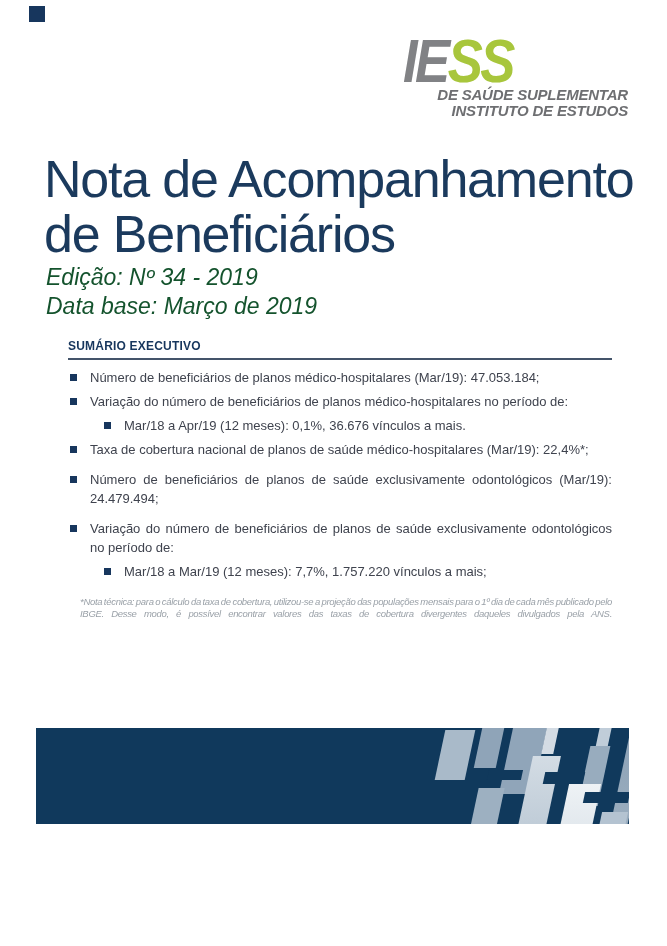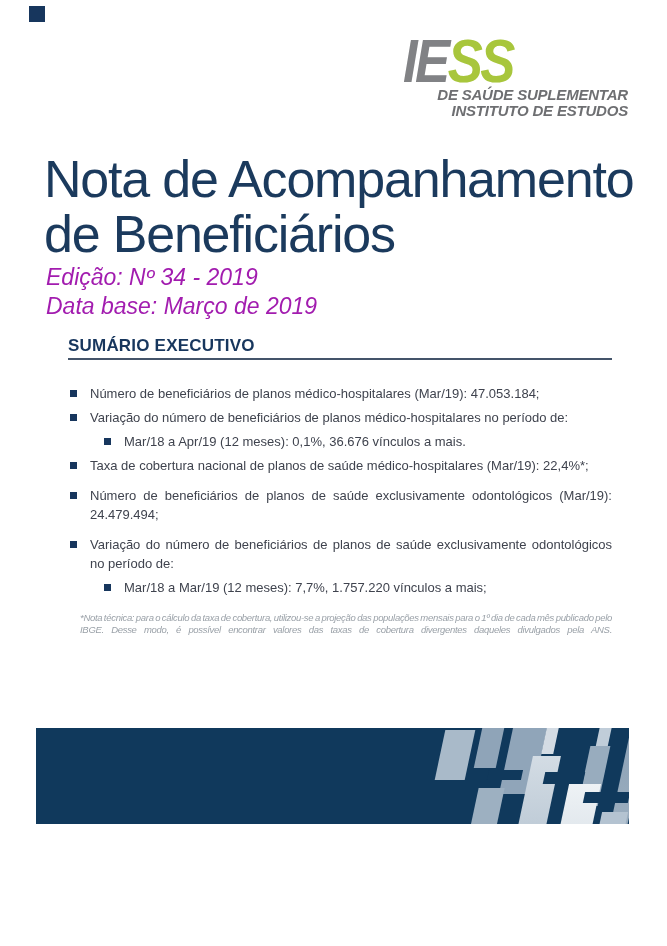--- a/index.html
+++ b/index.html
@@ -27,28 +27,28 @@
   }
 
   
   .title {
     position:absolute; left:44px; top:152px;
     font-size:52px; line-height:55px; font-weight:400;
     letter-spacing:-1.2px; color:#1b3a5d; white-space:nowrap;
   }
   .subtitle {
     position:absolute; left:46px; top:263px;
-    font-size:23px; line-height:29px; font-style:italic; color:#a21caf;
+    font-size:23px; line-height:29px; font-style:italic; color:#14532d;
   }
 
   
   .summary { position:absolute; left:68px; top:338px; width:544px; }
-  .summary-heading { font-size:17px; font-weight:700; color:#17365d; letter-spacing:0.2px; line-height:16px; }
+  .summary-heading { font-size:12px; font-weight:700; color:#17365d; letter-spacing:0.2px; line-height:16px; }
   .summary-rule { margin-top:4px; height:2px; background:#44546a; }
-  .summary-list { margin-top:24px; }
+  .summary-list { margin-top:8px; }
   .item {
     position:relative; padding-left:22px; margin-bottom:5px;
     font-size:13px; line-height:19px; color:#3f434e; text-align:justify;
   }
   .item .bullet { position:absolute; left:2px; top:6px; width:7px; height:7px; background:#17365d; }
   .item.lvl2 { margin-left:34px; }
   .item.gap { margin-top:11px; }
   .footnote {
     margin-top:15px; margin-left:12px; width:532px;
     font-size:9.5px; line-height:12px; font-style:italic; color:#9aa1a8;

